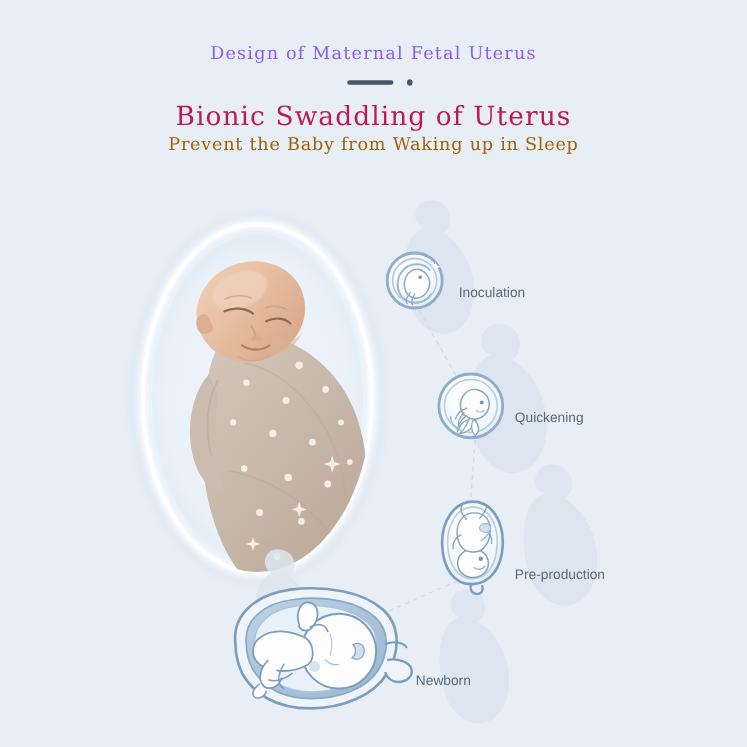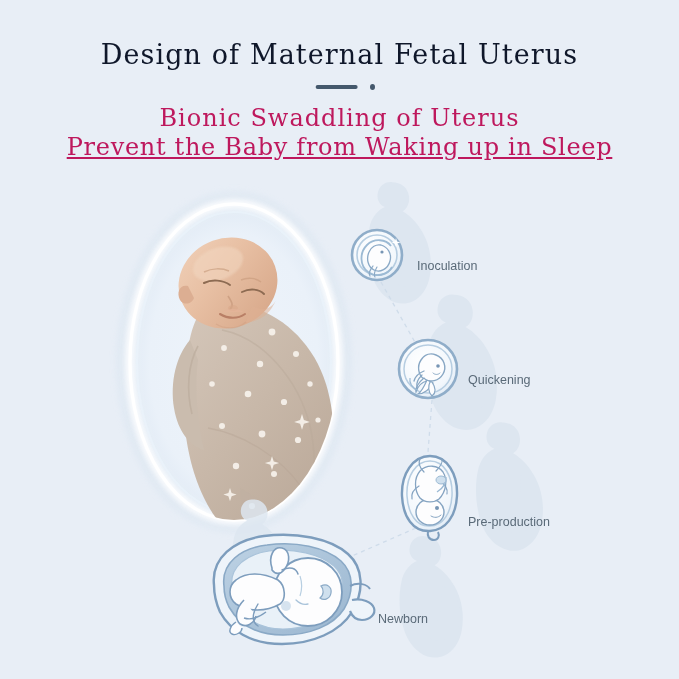--- a/index.html
+++ b/index.html
@@ -9,23 +9,23 @@
     font-family:"Liberation Sans", sans-serif;
     overflow:hidden;
     position:relative;
   }
   #root { position:absolute; inset:0; width:679px; height:679px; overflow:hidden; }
 
   
   .header { position:absolute; left:0; top:0; width:679px; text-align:center; }
   .title-main {
     font-family:"DejaVu Serif", serif;
-    font-size:27px;
+    font-size:16px;
     letter-spacing:1.1px;
-    color:#0f172a;
+    color:#8b5cf6;
     font-weight:400;
     margin-top:40px;
     line-height:1.1;
     white-space:nowrap;
   }
   .divider { position:relative; height:16px; margin-top:9px; }
   .divider .bar {
     position:absolute; left:50%; top:6px; transform:translateX(-58%);
     width:42px; height:4px; border-radius:2px; background:#44586c;
   }
@@ -38,27 +38,26 @@
     font-size:24px;
     letter-spacing:1.0px;
     color:#be185d;
     font-weight:400;
     line-height:1.22;
     margin-top:9px;
     white-space:nowrap;
   }
   .title-sub2 {
     font-family:"DejaVu Serif", serif;
-    font-size:24px;
+    font-size:16px;
     letter-spacing:0.7px;
-    color:#be185d;
+    color:#a16207;
     font-weight:400;
     line-height:1.22;
     white-space:nowrap;
-    text-decoration:underline;
   }
 
   
   .photo-wrap { position:absolute; left:112px; top:188px; width:245px; height:348px; }
   svg { display:block; overflow:visible; }
 </style>
 </head>
 <body style="background: rgb(232, 238, 246);">
 
 <div id="root">

